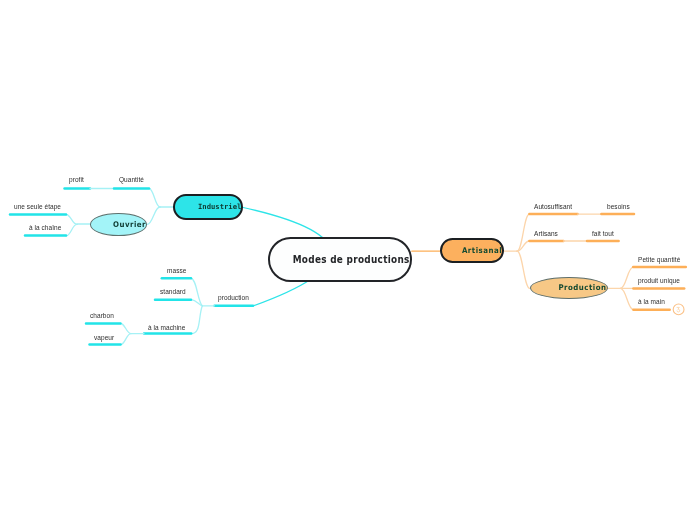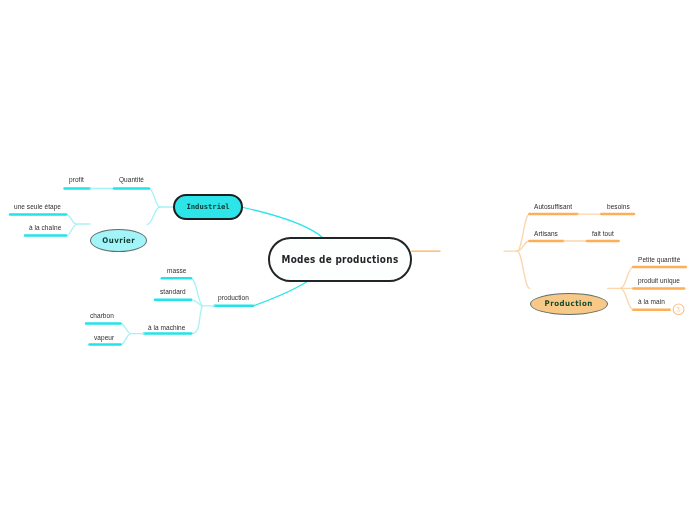--- a/index.html
+++ b/index.html
@@ -2,32 +2,32 @@
 <html><head>
 <meta charset="utf-8">
 <style>
   html,body{margin:0;padding:0;}
   body{width:696px;height:520px;background:#ffffff;overflow:hidden;
        font-family:"Liberation Sans",sans-serif;
        -webkit-font-smoothing:antialiased;}
   #canvas{position:relative;width:696px;height:520px;background:#fff;}
   svg#links{position:absolute;left:0;top:0;width:696px;height:520px;}
   .node span,.leaf span{opacity:.995;}
-  .node{position:absolute;box-sizing:border-box;display:flex;align-items:center;justify-content:center;}
+  .node{position:absolute;box-sizing:border-box;display:flex;align-items:center;justify-content:flex-end;}
 
   .root{border:2.9px solid #222428;border-radius:999px;background:#fdfefe;
         font-weight:bold;font-size:9.9px;color:#232528;letter-spacing:.3px;
         font-family:"DejaVu Sans",sans-serif;font-stretch:condensed;}
   .pill{border:2.3px solid #1b1f22;border-radius:999px;font-weight:bold;
         font-family:"DejaVu Sans",sans-serif;font-stretch:condensed;letter-spacing:.5px;}
   .pill.cy{background:#2de4e8;color:#0e3b32;
            font-family:"DejaVu Sans Mono",monospace;font-stretch:normal;letter-spacing:0;}
   .pill.or{background:#fcb05e;color:#154a31;}
   .ell{border:1px solid #5e6f6c;border-radius:50%;font-weight:bold;
-       font-family:"DejaVu Sans",sans-serif;font-stretch:condensed;letter-spacing:.5px;margin-top:16px;}
+       font-family:"DejaVu Sans",sans-serif;font-stretch:condensed;letter-spacing:.5px;}
   .ell.cy{background:#a3f4f8;color:#0e3b32;}
   .ell.or{background:#f7c886;color:#154a31;}
 
   .leaf{position:absolute;font-size:6.5px;color:#2d2d2d;white-space:nowrap;letter-spacing:.05px;font-family:"Liberation Sans",sans-serif;}
 </style>
 </head>
 <body>
 
 <div id="canvas">
   <svg id="links" viewBox="0 0 696 520">
@@ -95,20 +95,23 @@
   </div>
 
   <div class="node pill cy" style="left:172.8px;top:193.6px;width:70.5px;height:26.5px;font-size:7.2px;">
     <span>Industriel</span>
   </div>
 
   <div class="node ell cy" style="left:90.4px;top:213.3px;width:56.7px;height:22.3px;font-size:7.8px;">
     <span>Ouvrier</span>
   </div>
 
+  <div class="node pill or" style="left:439.5px;top:238.4px;width:64.6px;height:24.8px;font-size:7.8px;">
+    <span>Artisanal</span>
+  </div>
 
   <div class="node ell or" style="left:529.8px;top:276.9px;width:77.8px;height:21.8px;font-size:7.8px;">
     <span>Production</span>
   </div>
 
   <div class="leaf" style="left:69px;top:176px;">
     <span>profit</span></div>
   <div class="leaf" style="left:119px;top:176px;">
     <span>Quantité</span></div>
   <div class="leaf" style="left:14px;top:203px;">

